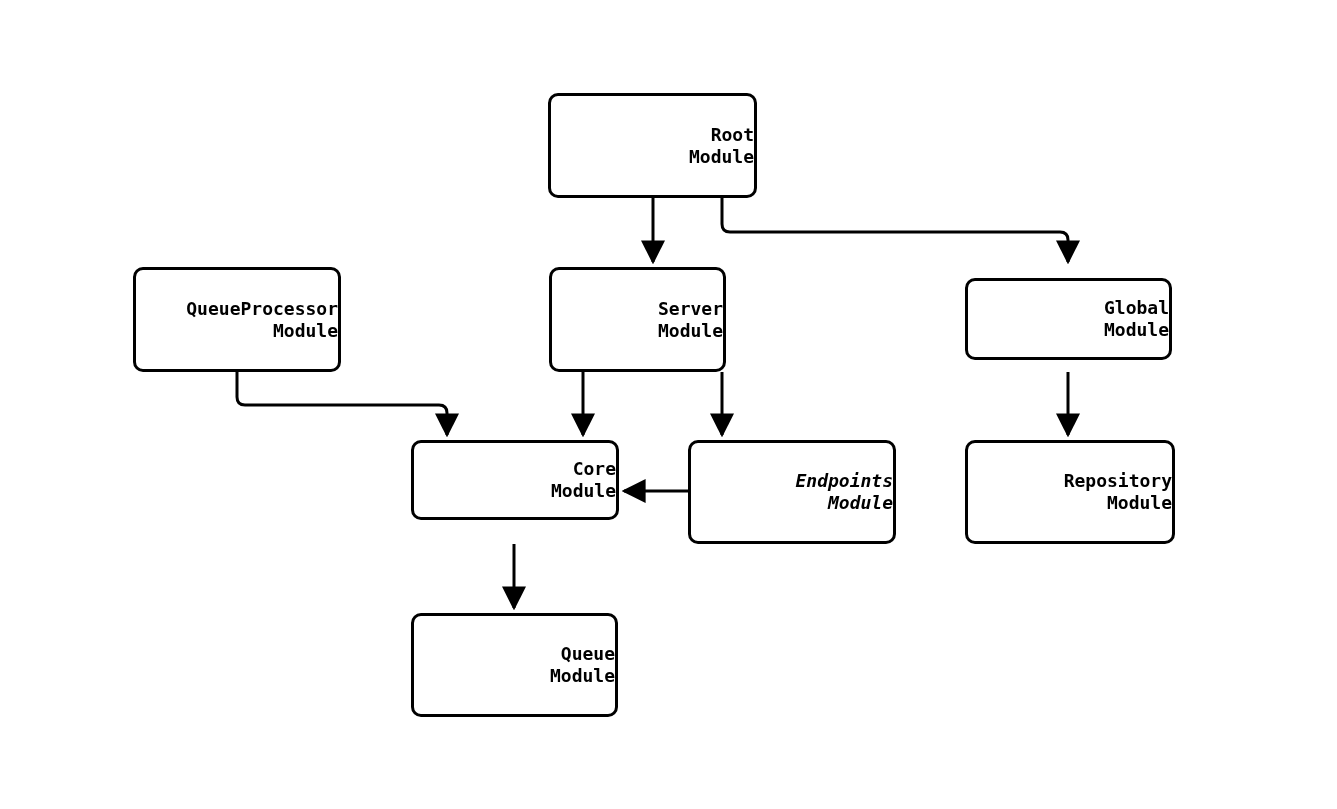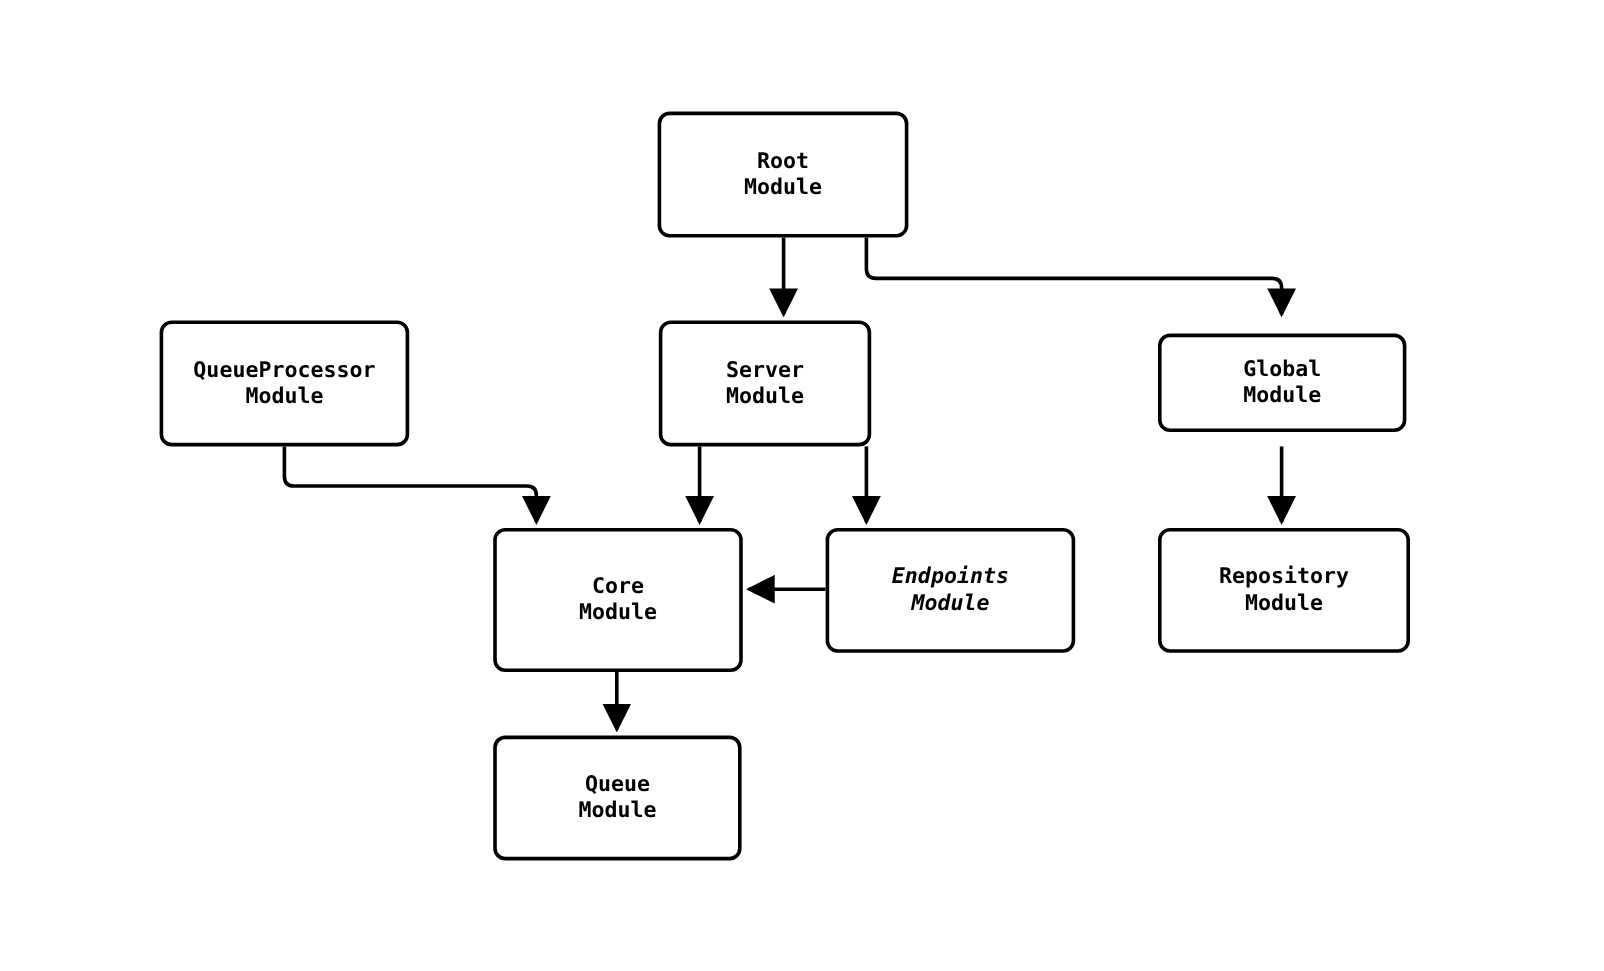--- a/index.html
+++ b/index.html
@@ -35,34 +35,34 @@
     stroke-width: 3;
   }
   .node {
     position: absolute;
     box-sizing: border-box;
     background: var(--node-fill, #ffffff);
     border: 3px solid var(--stroke, #000000);
     border-radius: 10px;
     display: flex;
     flex-direction: column;
-    align-items: center;
+    align-items: flex-end;
     justify-content: center;
     text-align: center;
     color: var(--text, #000000);
     font-weight: bold;
     font-size: 18px;
     line-height: 22px;
   }
   
   .n-root          { left: 548px; top: 93px;  width: 209px; height: 105px; }
   .n-queueprocessor{ left: 133px; top: 267px; width: 208px; height: 105px; }
   .n-server        { left: 549px; top: 267px; width: 177px; height: 105px; }
   .n-global        { left: 965px; top: 278px; width: 207px; height: 82px; }
-  .n-core          { left: 411px; top: 440px; width: 208px; height: 120px; }
+  .n-core          { left: 411px; top: 440px; width: 208px; height: 80px; }
   .n-endpoints     { left: 688px; top: 440px; width: 208px; height: 104px; font-style: italic; }
   .n-repository    { left: 965px; top: 440px; width: 210px; height: 104px; }
   .n-queue         { left: 411px; top: 613px; width: 207px; height: 104px; }
 </style>
 </head>
 <body>
 
 <div class="canvas">
 
   <svg class="edge-layer" viewBox="0 0 1337 809" xmlns="http://www.w3.org/2000/svg">

